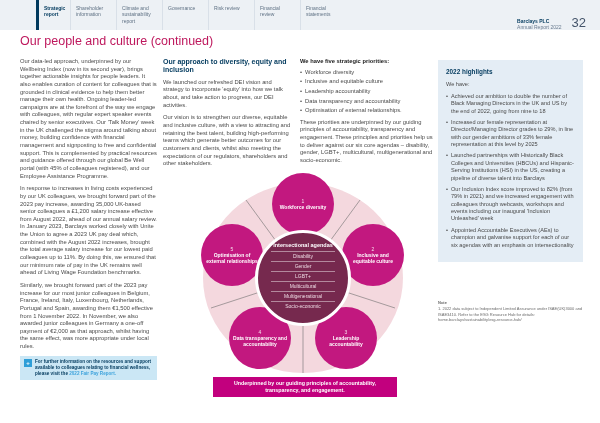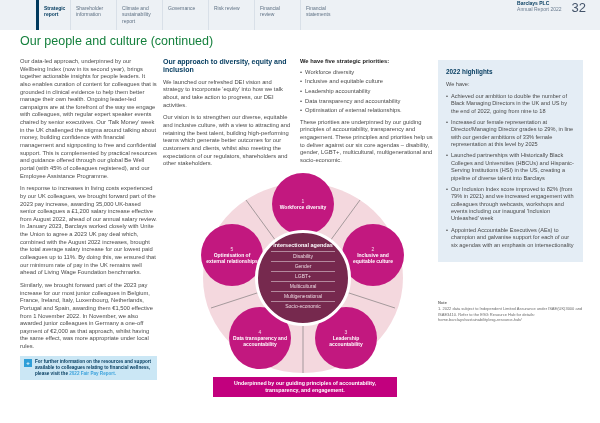--- a/index.html
+++ b/index.html
@@ -13,28 +13,28 @@
     position:absolute; top:0; left:0; right:0; height:30px;
     background:#edf1f5; display:flex; align-items:stretch;
     padding-left:36px;
   }
   .tabs { display:flex; align-items:stretch; }
   .tab {
     font-size:5px; line-height:1.25; color:#5f7184; padding:5px 6px 3px 5px;
     width:46px; border-left:1px solid #d9e0e8; cursor:pointer;
   }
   .tab.active { color:#00395d; font-weight:bold; border-left:3px solid #00395d; width:34px; }
-  .hdr-right { margin-left:auto; display:flex; align-items:flex-start; padding-right:14px; }
+  .hdr-right { margin-left:auto; display:flex; align-items:flex-end; padding-right:14px; }
   .brand { text-align:left; margin-right:10px; }
   .brand .b1 { font-size:5px; font-weight:bold; color:#00395d; }
   .brand .b2 { font-size:5px; color:#6a7c90; }
   .pageno { font-size:13px; color:#44546a; }
   
   .page-title {
-    position:absolute; top:34px; left:20px; font-size:12.5px; color:#15803d;
+    position:absolute; top:34px; left:20px; font-size:12.5px; color:#be185d;
   }
   
   .col { position:absolute; top:58px; font-size:5.8px; line-height:1.32; color:#4a4a4a; }
   .col p { margin-bottom:5px; }
   .c1 { left:20px;  width:137px; }
   .c2 { left:163px; width:131px; }
   .c3 { left:300px; width:135px; }
   .col h3 { font-size:7px; line-height:1.2; color:#00395d; margin-bottom:4px; }
   .col h4 { font-size:5.8px; color:#222; margin-bottom:3px; }
   ul.plain { list-style:none; margin-bottom:4px; }

